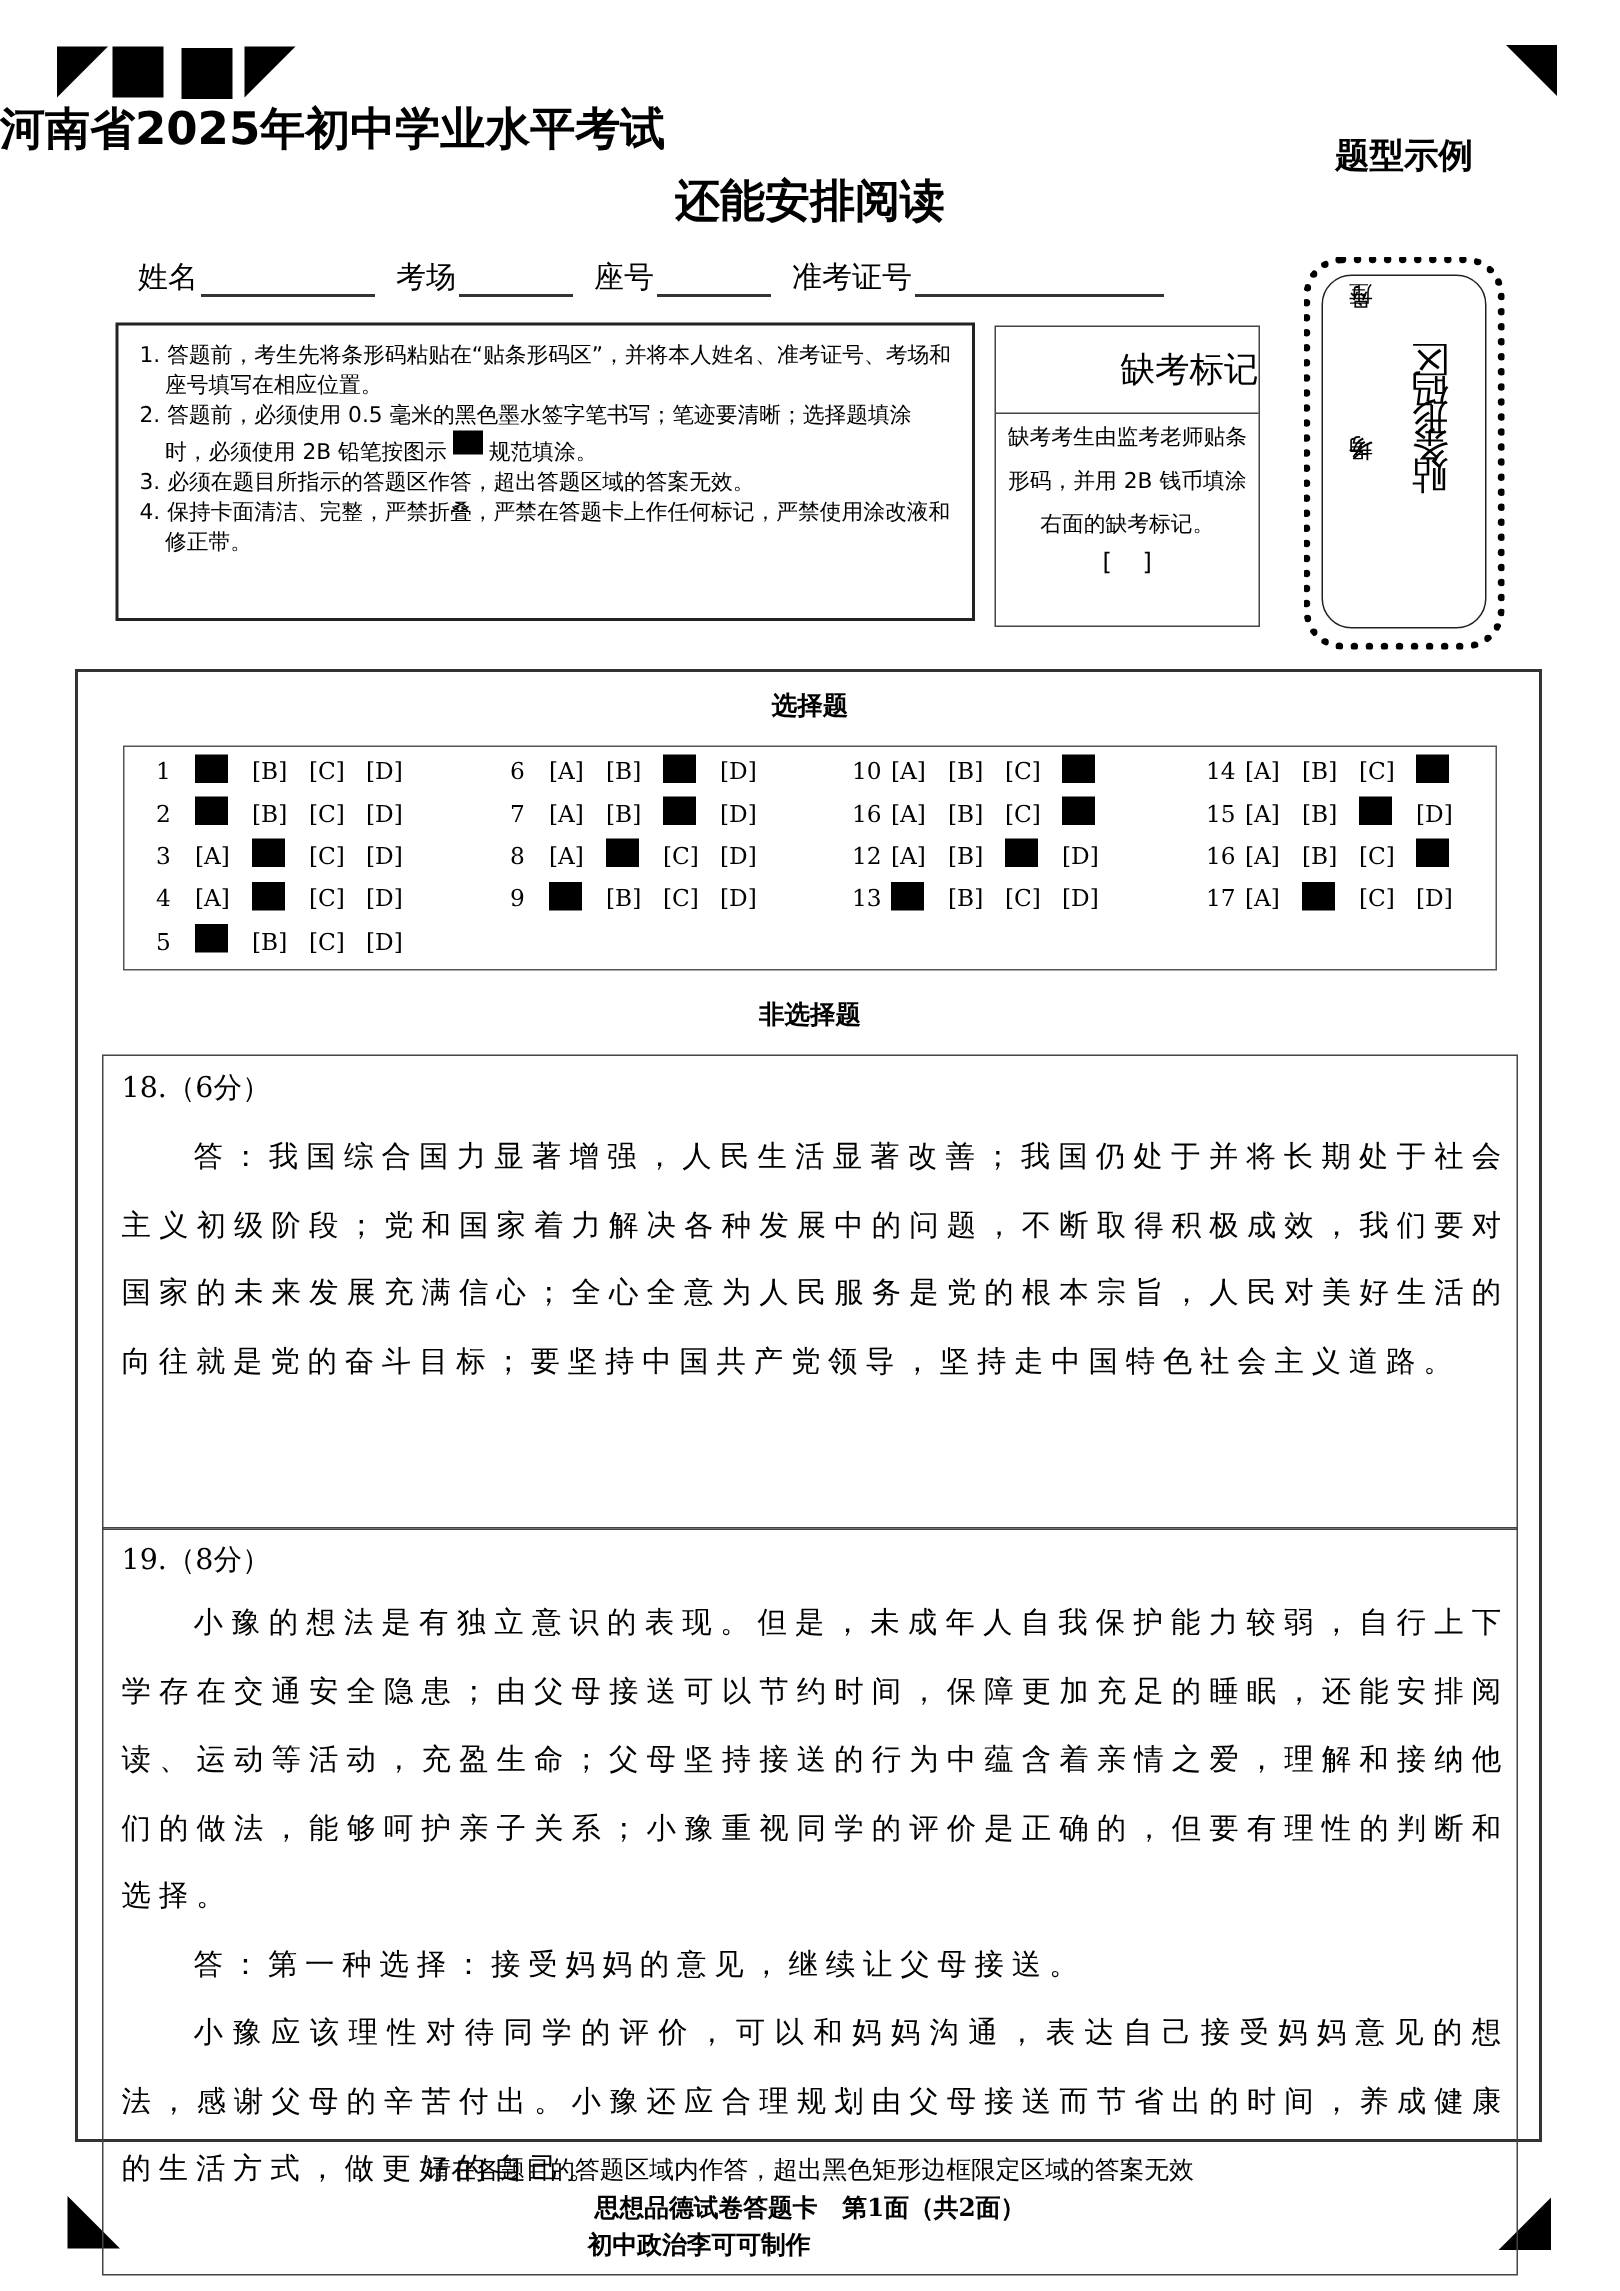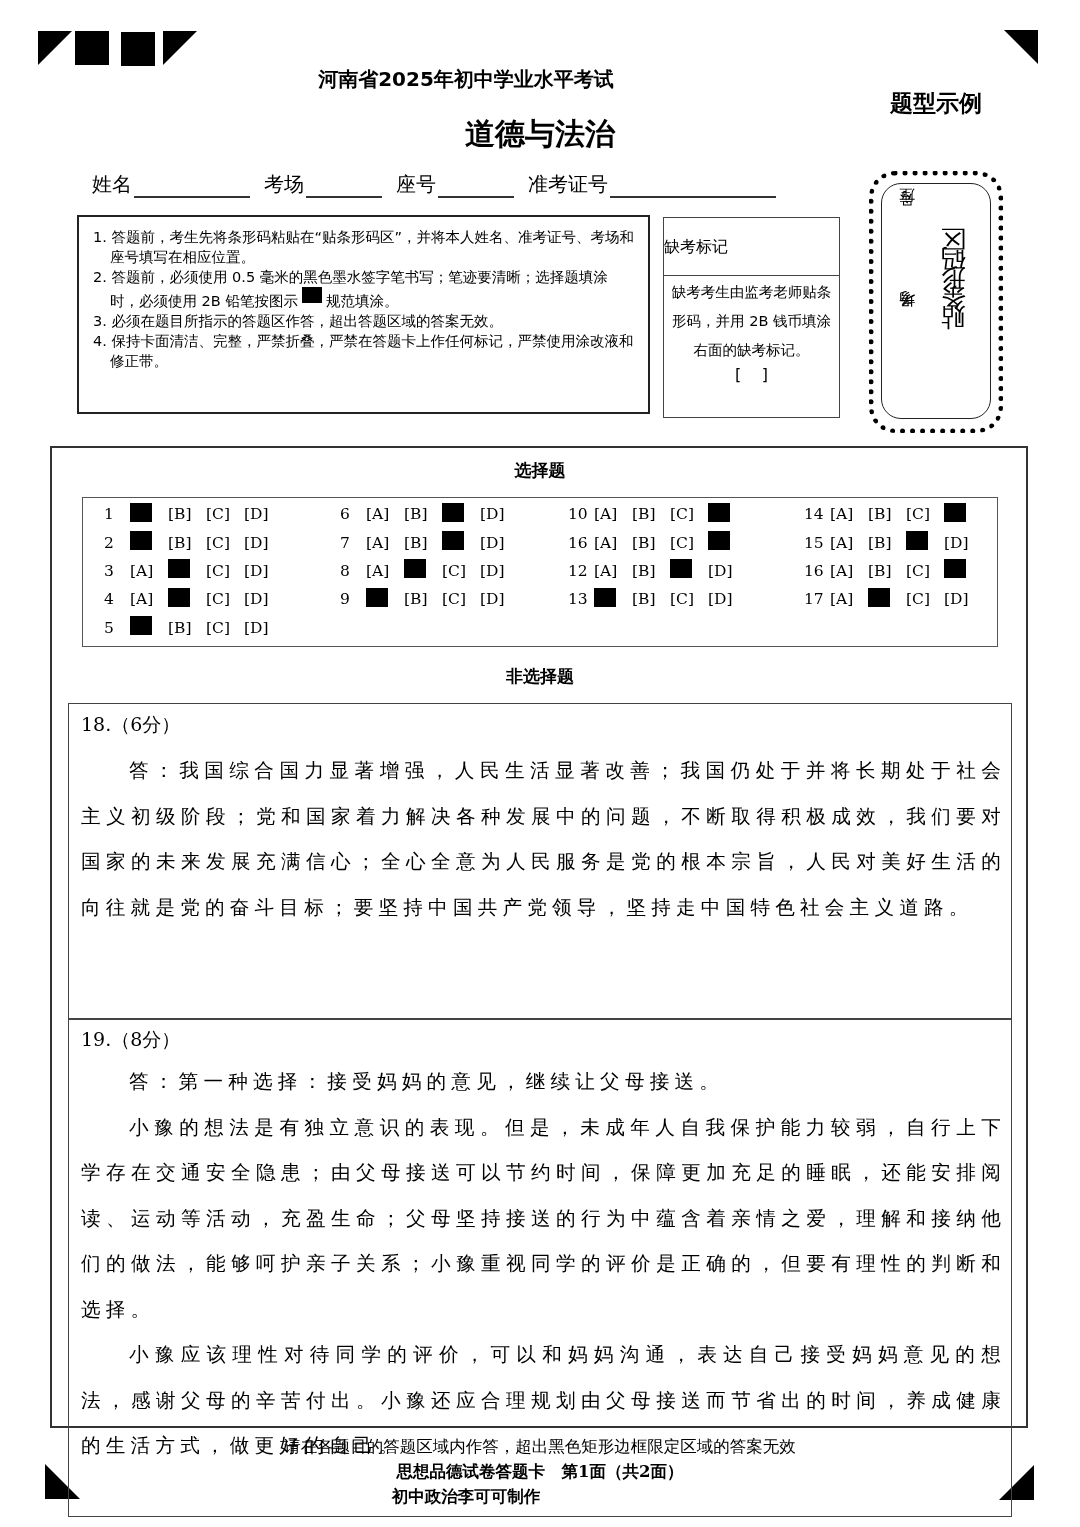--- a/index.html
+++ b/index.html
@@ -5,35 +5,35 @@
   * { box-sizing: border-box; margin: 0; padding: 0; }
   html, body { width: 1080px; height: 1527px; background: #ffffff; overflow: hidden; }
   body { position: relative; font-family: "DejaVu Sans", "Liberation Sans", sans-serif; color: #000; }
 
   .abs { position: absolute; }
 
   
   .tri { position: absolute; width: 0; height: 0; }
   .sq { position: absolute; background: #000; }
 
-  .title1 { left: 0; width: 932px; top: 66px; text-align: center; font-size: 20px; font-weight: bold; letter-spacing: 0px; }
+  .title1 { left: 0; width: 932px; top: 66px; font-size: 30px; font-weight: bold; letter-spacing: 0px; }
   .title2 { left: 0; width: 1080px; top: 114px; text-align: center; font-size: 30px; font-weight: bold; }
   .sample { left: 890px; top: 88px; font-size: 23px; font-weight: bold; }
 
   .info-row { left: 92px; top: 170px; font-size: 20px; font-family: "DejaVu Serif", "Liberation Serif", serif; display: flex; align-items: flex-end; white-space: nowrap; }
   .info-row .lab { margin-right: 2px; }
   .info-row .line { display: inline-block; border-bottom: 2px solid #333; height: 28px; margin-right: 14px; }
 
   .notice { left: 77px; top: 215px; width: 573px; height: 199px; border: 2px solid #222; padding: 10px 12px 0 14px; }
   .notice h3 { font-size: 19px; font-weight: bold; margin-bottom: 2px; }
   .notice .item { font-size: 14.5px; line-height: 20px; padding-left: 17px; text-indent: -17px; }
   .notice .fillbox { display: inline-block; width: 20px; height: 16px; background: #000; vertical-align: 3px; margin: 0 4px; }
 
   .absent { left: 663px; top: 217px; width: 177px; height: 201px; border: 1.5px solid #444; }
-  .absent .head { height: 58px; border-bottom: 1.5px solid #444; text-align: left; font-size: 16px; line-height: 58px; font-family: "DejaVu Serif", "Liberation Serif", serif; }
+  .absent .head { height: 58px; border-bottom: 1.5px solid #444; text-align: right; font-size: 23px; line-height: 58px; font-family: "DejaVu Serif", "Liberation Serif", serif; }
   .absent .body { text-align: center; font-size: 14.5px; line-height: 29px; padding-top: 2px; }
   .absent .bracket { font-size: 16px; line-height: 20px; }
 
   .barcode-outer { left: 869px; top: 171px; width: 134px; height: 262px; border: 5px dotted #000; border-radius: 26px; }
   .barcode-inner { left: 881px; top: 183px; width: 110px; height: 236px; border: 1.5px solid #222; border-radius: 20px; }
   .vtext { position: absolute; writing-mode: vertical-rl; transform: rotate(180deg); font-family: "DejaVu Serif", "Liberation Serif", serif; }
   .bc-big { left: 937px; top: 200px; height: 200px; font-size: 25px; letter-spacing: 20px; text-align: center; }
   .bc-seat { left: 897px; top: 218px; font-size: 16px; }
   .bc-room { left: 897px; top: 320px; font-size: 16px; }
 
@@ -61,21 +61,21 @@
 
 <div class="tri" style="left:38px;top:31px;border-top:34px solid #000;border-right:34px solid transparent;"></div>
 <div class="sq" style="left:75px;top:31px;width:34px;height:34px;"></div>
 <div class="sq" style="left:121px;top:32px;width:34px;height:34px;"></div>
 <div class="tri" style="left:163px;top:31px;border-top:34px solid #000;border-left:34px solid transparent;transform:scaleX(-1);"></div>
 <div class="tri" style="left:1004px;top:30px;border-top:34px solid #000;border-left:34px solid transparent;"></div>
 <div class="tri" style="left:45px;top:1464px;border-bottom:35px solid #000;border-right:35px solid transparent;transform:scaleX(-1) scaleX(-1);"></div>
 <div class="tri" style="left:999px;top:1465px;border-bottom:35px solid #000;border-left:35px solid transparent;"></div>
 
 <div class="abs title1">河南省2025年初中学业水平考试</div>
-<div class="abs title2">道德与法治</div>
+<div class="abs title2">还能安排阅读</div>
 <div class="abs sample">题型示例</div>
 
 <div class="abs info-row">
   <span class="lab">姓名</span>
   <span class="line" style="width:116px;"></span>
   <span class="lab">考场</span>
   <span class="line" style="width:76px;"></span>
   <span class="lab">座号</span>
   <span class="line" style="width:76px;"></span>
   <span class="lab">准考证号</span>
@@ -242,21 +242,21 @@
 <div class="abs q-box" style="top:703px;height:317px;">
   <div class="q-head" style="top:8px;">18.（6分）</div>
   <div class="q-ans" style="top:44px;">
     <p>答：我国综合国力显著增强，人民生活显著改善；我国仍处于并将长期处于社会主义初级阶段；党和国家着力解决各种发展中的问题，不断取得积极成效，我们要对国家的未来发展充满信心；全心全意为人民服务是党的根本宗旨，人民对美好生活的向往就是党的奋斗目标；要坚持中国共产党领导，坚持走中国特色社会主义道路。</p>
   </div>
 </div>
 
 <div class="abs q-box" style="top:1018px;height:499px;">
   <div class="q-head" style="top:8px;">19.（8分）</div>
   <div class="q-ans" style="top:40px;">
+    <p>小豫的想法是有独立意识的表现。但是，未成年人自我保护能力较弱，自行上下学存在交通安全隐患；由父母接送可以节约时间，保障更加充足的睡眠，还能安排阅读、运动等活动，充盈生命；父母坚持接送的行为中蕴含着亲情之爱，理解和接纳他们的做法，能够呵护亲子关系；小豫重视同学的评价是正确的，但要有理性的判断和选择。</p>
     <p>答：第一种选择：接受妈妈的意见，继续让父母接送。</p>
-    <p>小豫的想法是有独立意识的表现。但是，未成年人自我保护能力较弱，自行上下学存在交通安全隐患；由父母接送可以节约时间，保障更加充足的睡眠，还能安排阅读、运动等活动，充盈生命；父母坚持接送的行为中蕴含着亲情之爱，理解和接纳他们的做法，能够呵护亲子关系；小豫重视同学的评价是正确的，但要有理性的判断和选择。</p>
     <p>小豫应该理性对待同学的评价，可以和妈妈沟通，表达自己接受妈妈意见的想法，感谢父母的辛苦付出。小豫还应合理规划由父母接送而节省出的时间，养成健康的生活方式，做更好的自己。</p>
   </div>
 </div>
 
 <div class="abs foot1">请在各题目的答题区域内作答，超出黑色矩形边框限定区域的答案无效</div>
 <div class="abs foot2">思想品德试卷答题卡　第1面（共2面）</div>
 <div class="abs foot3">初中政治李可可制作</div>
 
 </body></html>

